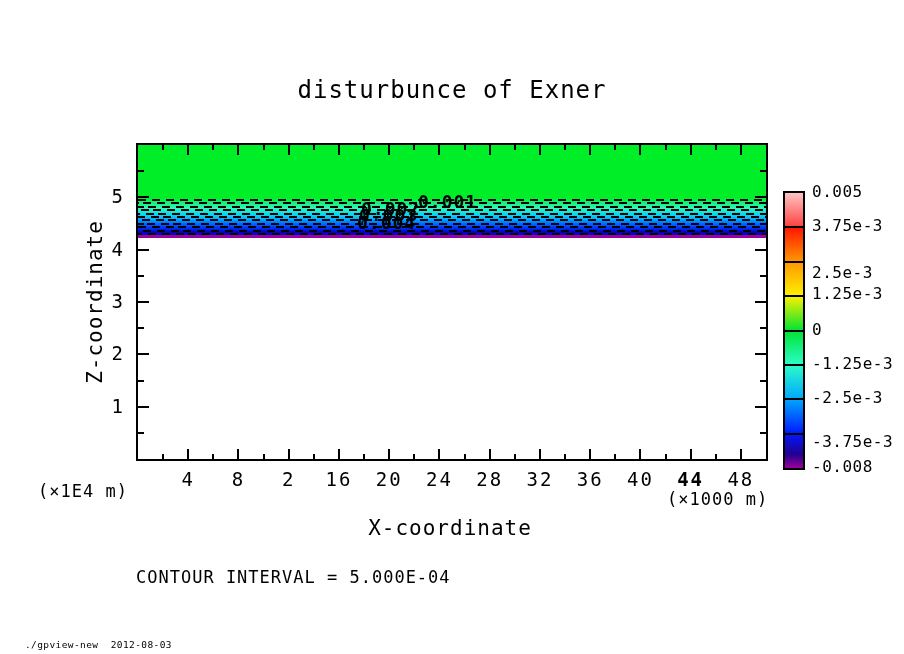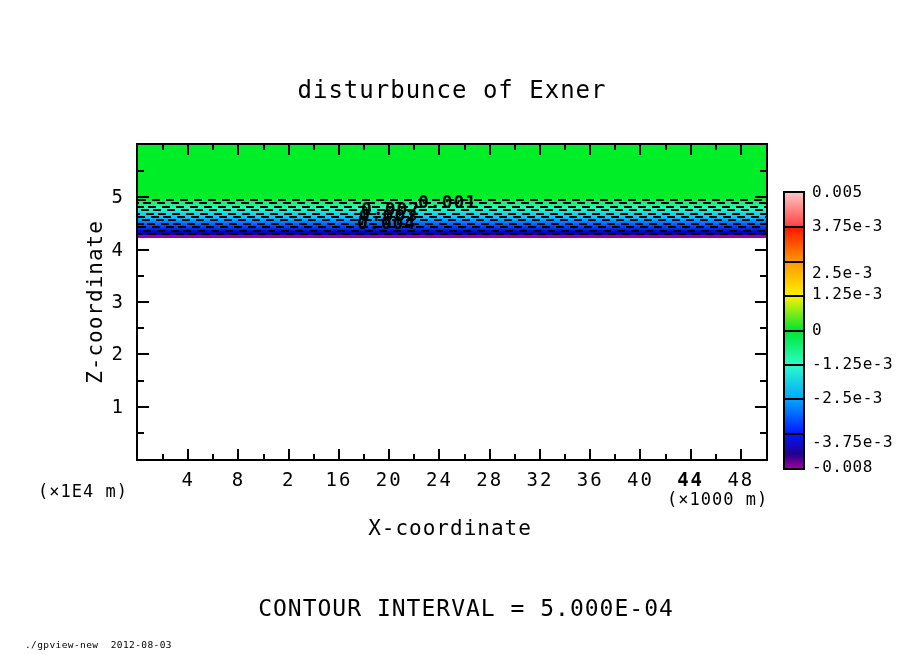--- a/index.html
+++ b/index.html
@@ -52,22 +52,22 @@
     background:linear-gradient(to bottom,
       #ffc3c3 0%, #ff4a4a 11.5%, #ff1a00 13%, #ff9800 25%, #fdf100 37.5%,
       #00e431 50%, #2cfcca 62.5%, #00a6ff 75%, #0018ff 87.5%, #22008f 95%, #9b009b 100%);
   }
   .cb-boundary { left:0; width:18px; height:2px; background:#000; }
   .cb-label { left:812px; font-size:16px; letter-spacing:0.5px; white-space:pre; }
   .contour-label {
     font-size:18px; font-weight:bold; letter-spacing:1px; line-height:14px; white-space:pre;
   }
   #contour-interval {
-    left:136px; top:567px; width:660px; text-align:center;
-    font-size:23px; letter-spacing:1px; white-space:pre;margin-top:28px;
+    left:136px; top:567px; width:660px; 
+    font-size:17px; letter-spacing:1px; white-space:pre;
   }
   #time-label { left:632px; top:593px; font-size:16px; letter-spacing:1px; white-space:pre; }
   .footer-text { font-size:9.5px; letter-spacing:0.4px; white-space:pre; }
   #footer-left  { left:25px; top:639px; }
   #footer-right { left:560px; top:636px; }
 </style>
 </head>
 <body>
 
 <div id="canvas">

